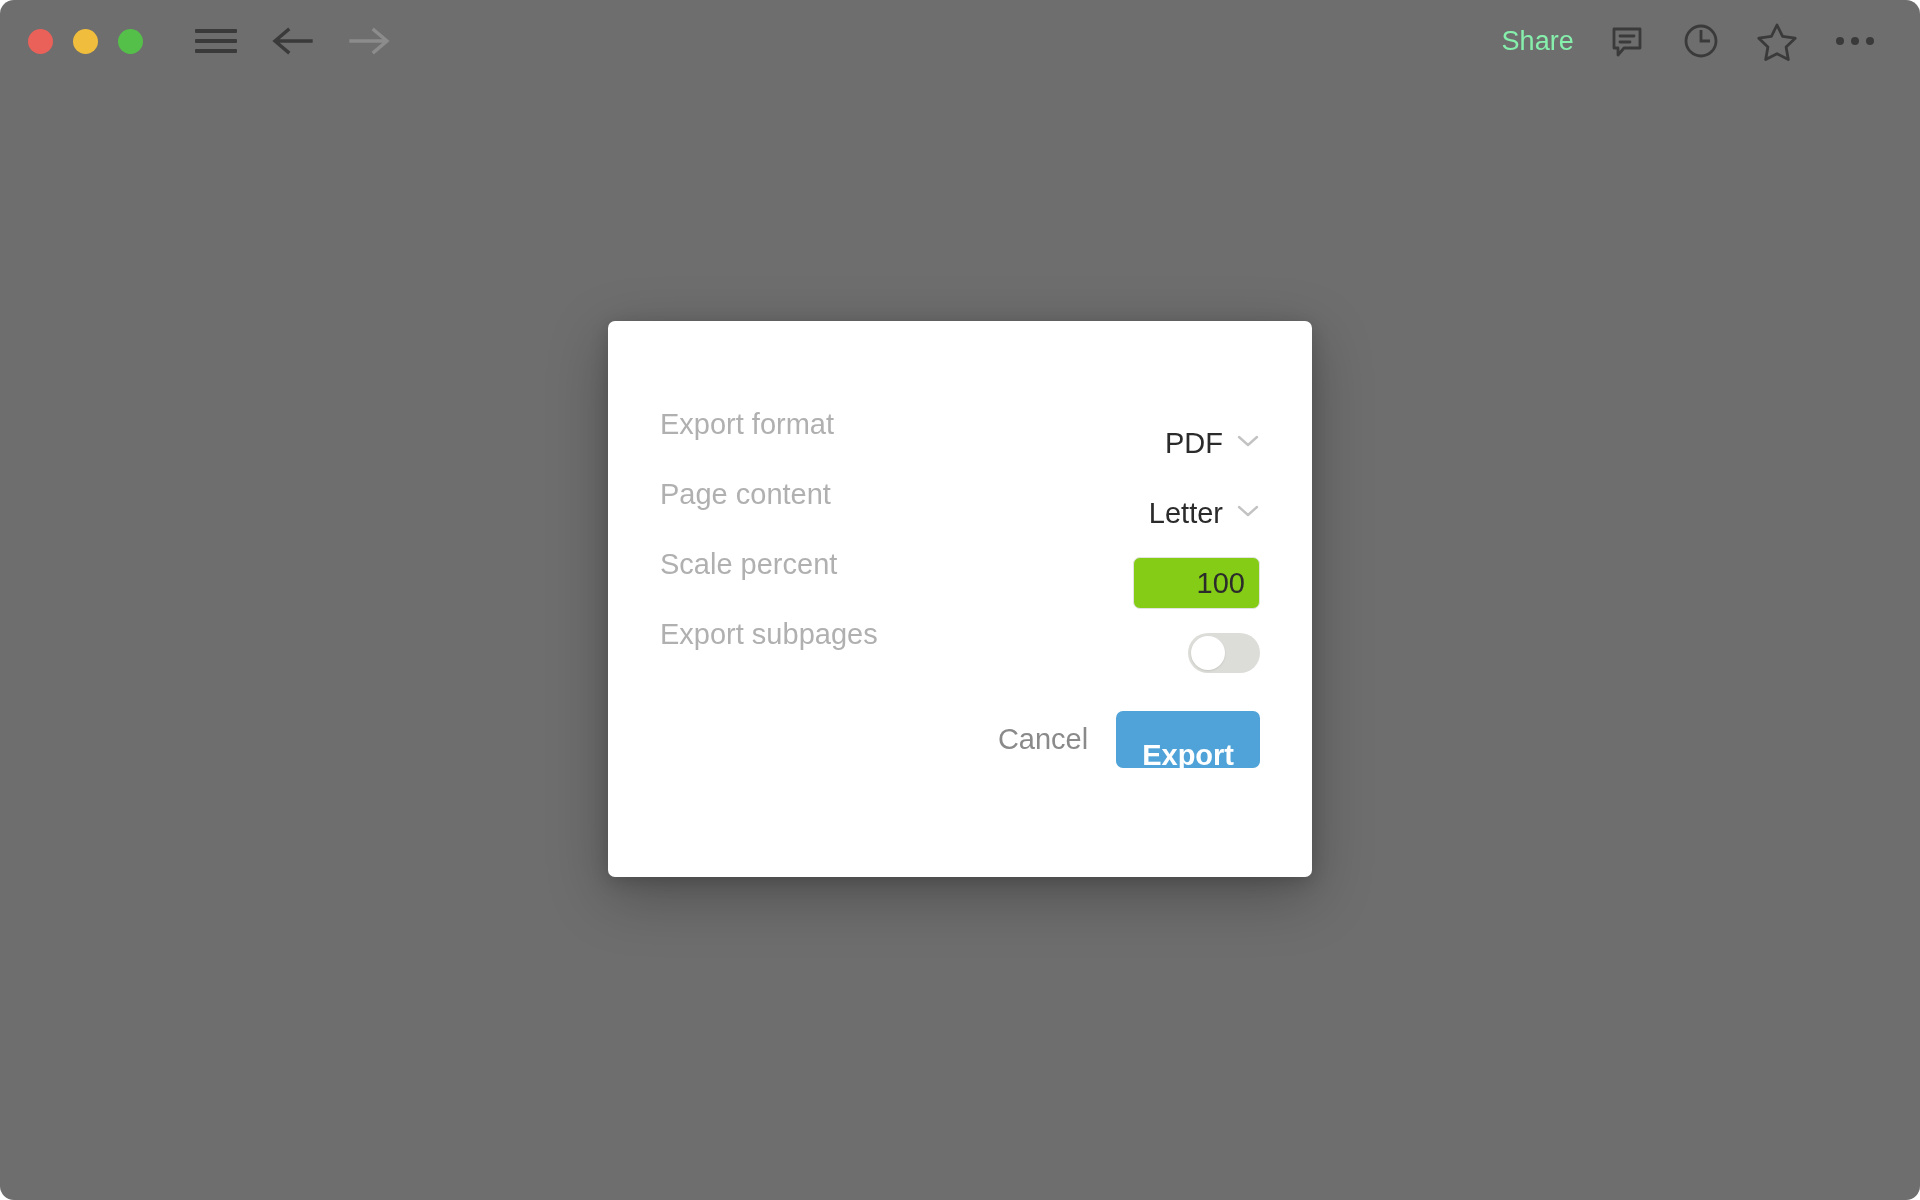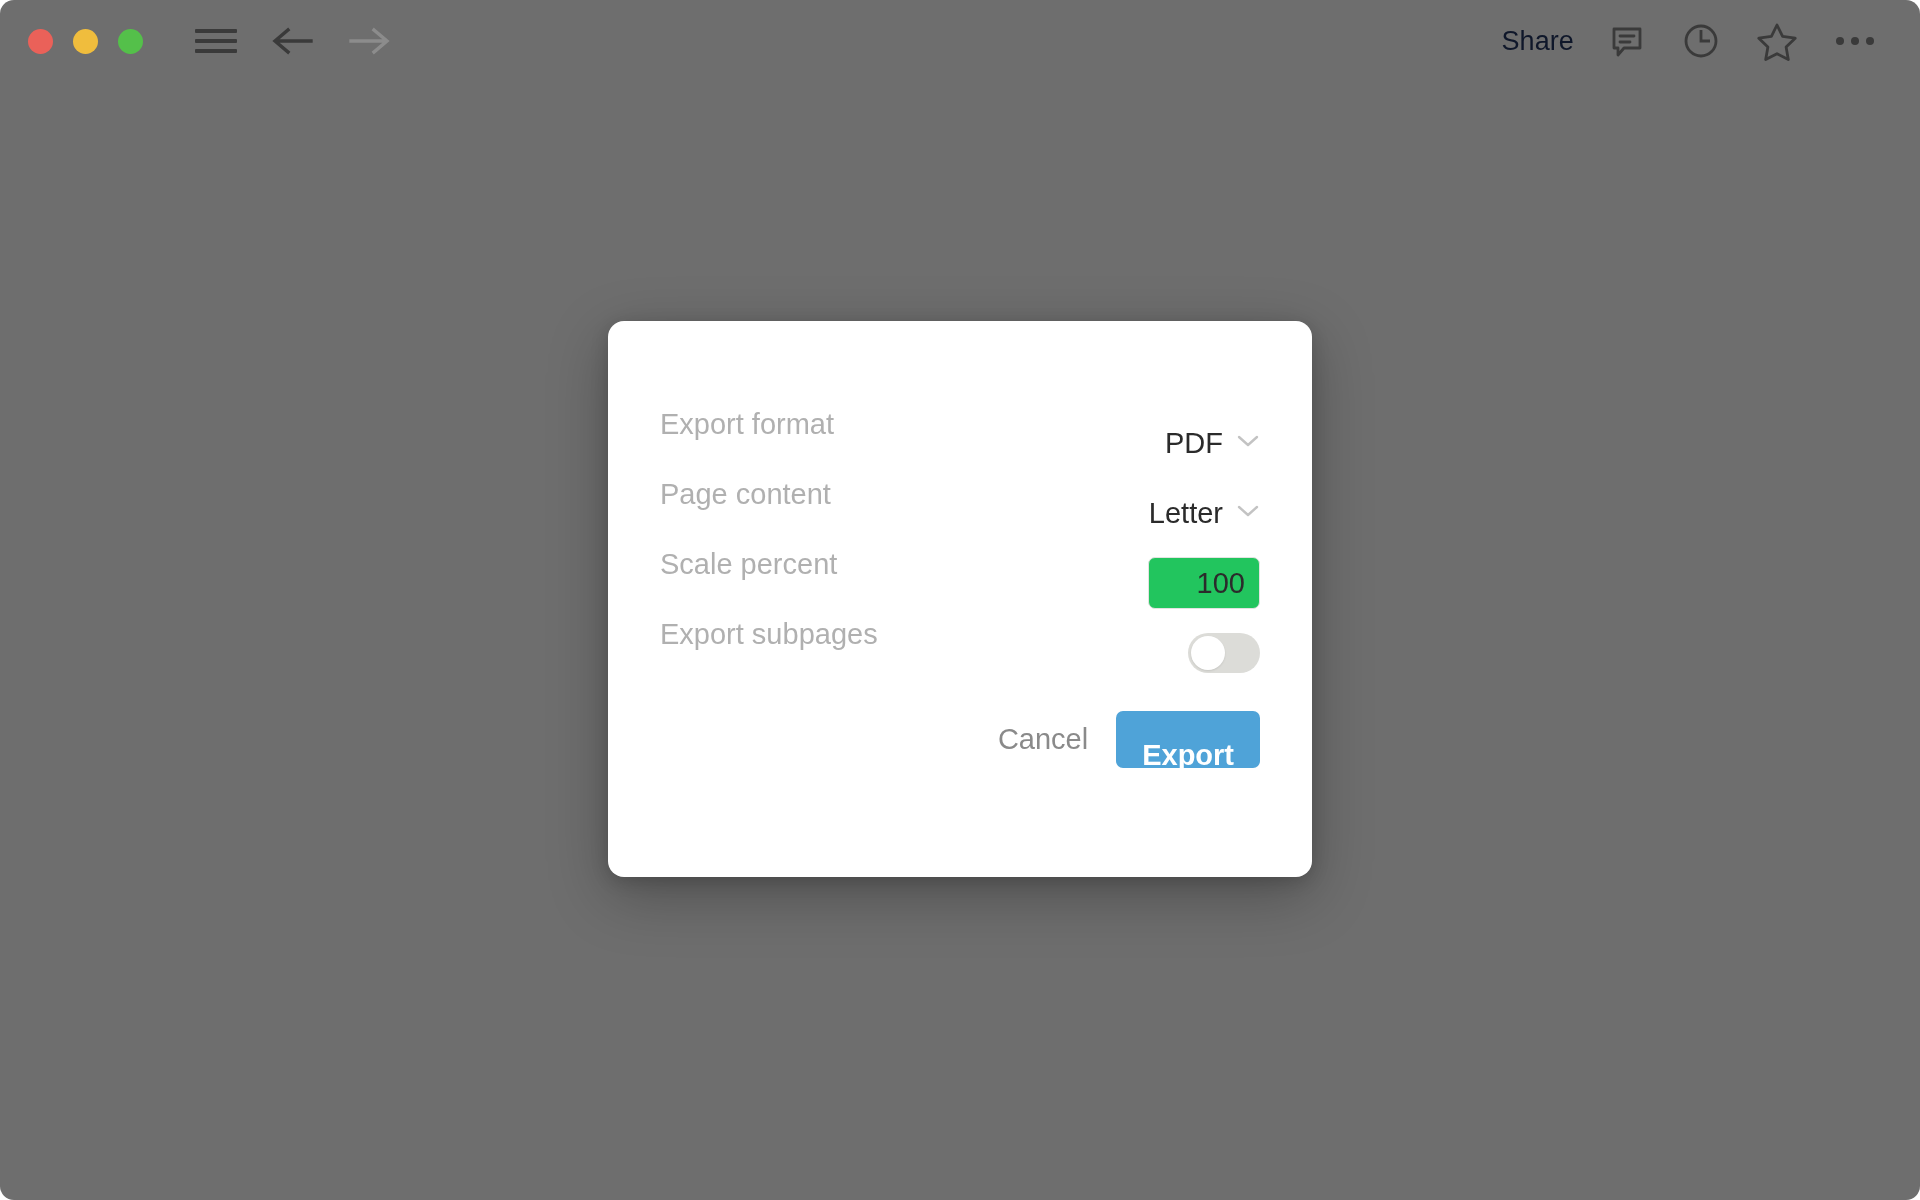--- a/index.html
+++ b/index.html
@@ -87,21 +87,21 @@
 
   .toolbar-right {
     display: flex;
     align-items: center;
     gap: 33px;
     margin-right: 42px;
   }
 
   .share-label {
     font-size: 27px;
-    color: #0f172a;
+    color: #86efac;
     letter-spacing: 0.1px;
     cursor: pointer;
     line-height: 1;
   }
 
   .dots-icon {
     display: flex;
     align-items: center;
     gap: 7px;
     width: 46px;
@@ -121,21 +121,21 @@
     width: 1920px; height: 1200px;
   }
 
   .dialog {
     position: absolute;
     left: 608px;
     top: 321px;
     width: 704px;
     height: 556px;
     background: #ffffff;
-    border-radius: 16px;
+    border-radius: 7px;
     box-shadow: 0 18px 60px rgba(0,0,0,0.28),
                 0 4px 18px rgba(0,0,0,0.16);
     padding: 0 52px;
   }
 
   .rows {
     padding-top: 68px;
   }
 
   .row {
@@ -166,23 +166,23 @@
     white-space: nowrap;
   }
 
   .chev {
     margin-left: 13px;
     display: inline-block;
     vertical-align: middle;
   }
 
   .num-input {
-    width: 112px;
+    width: 127px;
     height: 52px;
-    background: #22c55e;
+    background: #84cc16;
     border: 1px solid #e3e3e1;
     border-radius: 7px;
     font-family: "Liberation Sans", sans-serif;
     font-size: 29px;
     color: #2b2b2b;
     text-align: right;
     padding: 0 14px 0 10px;
     outline: none;
   }
 

